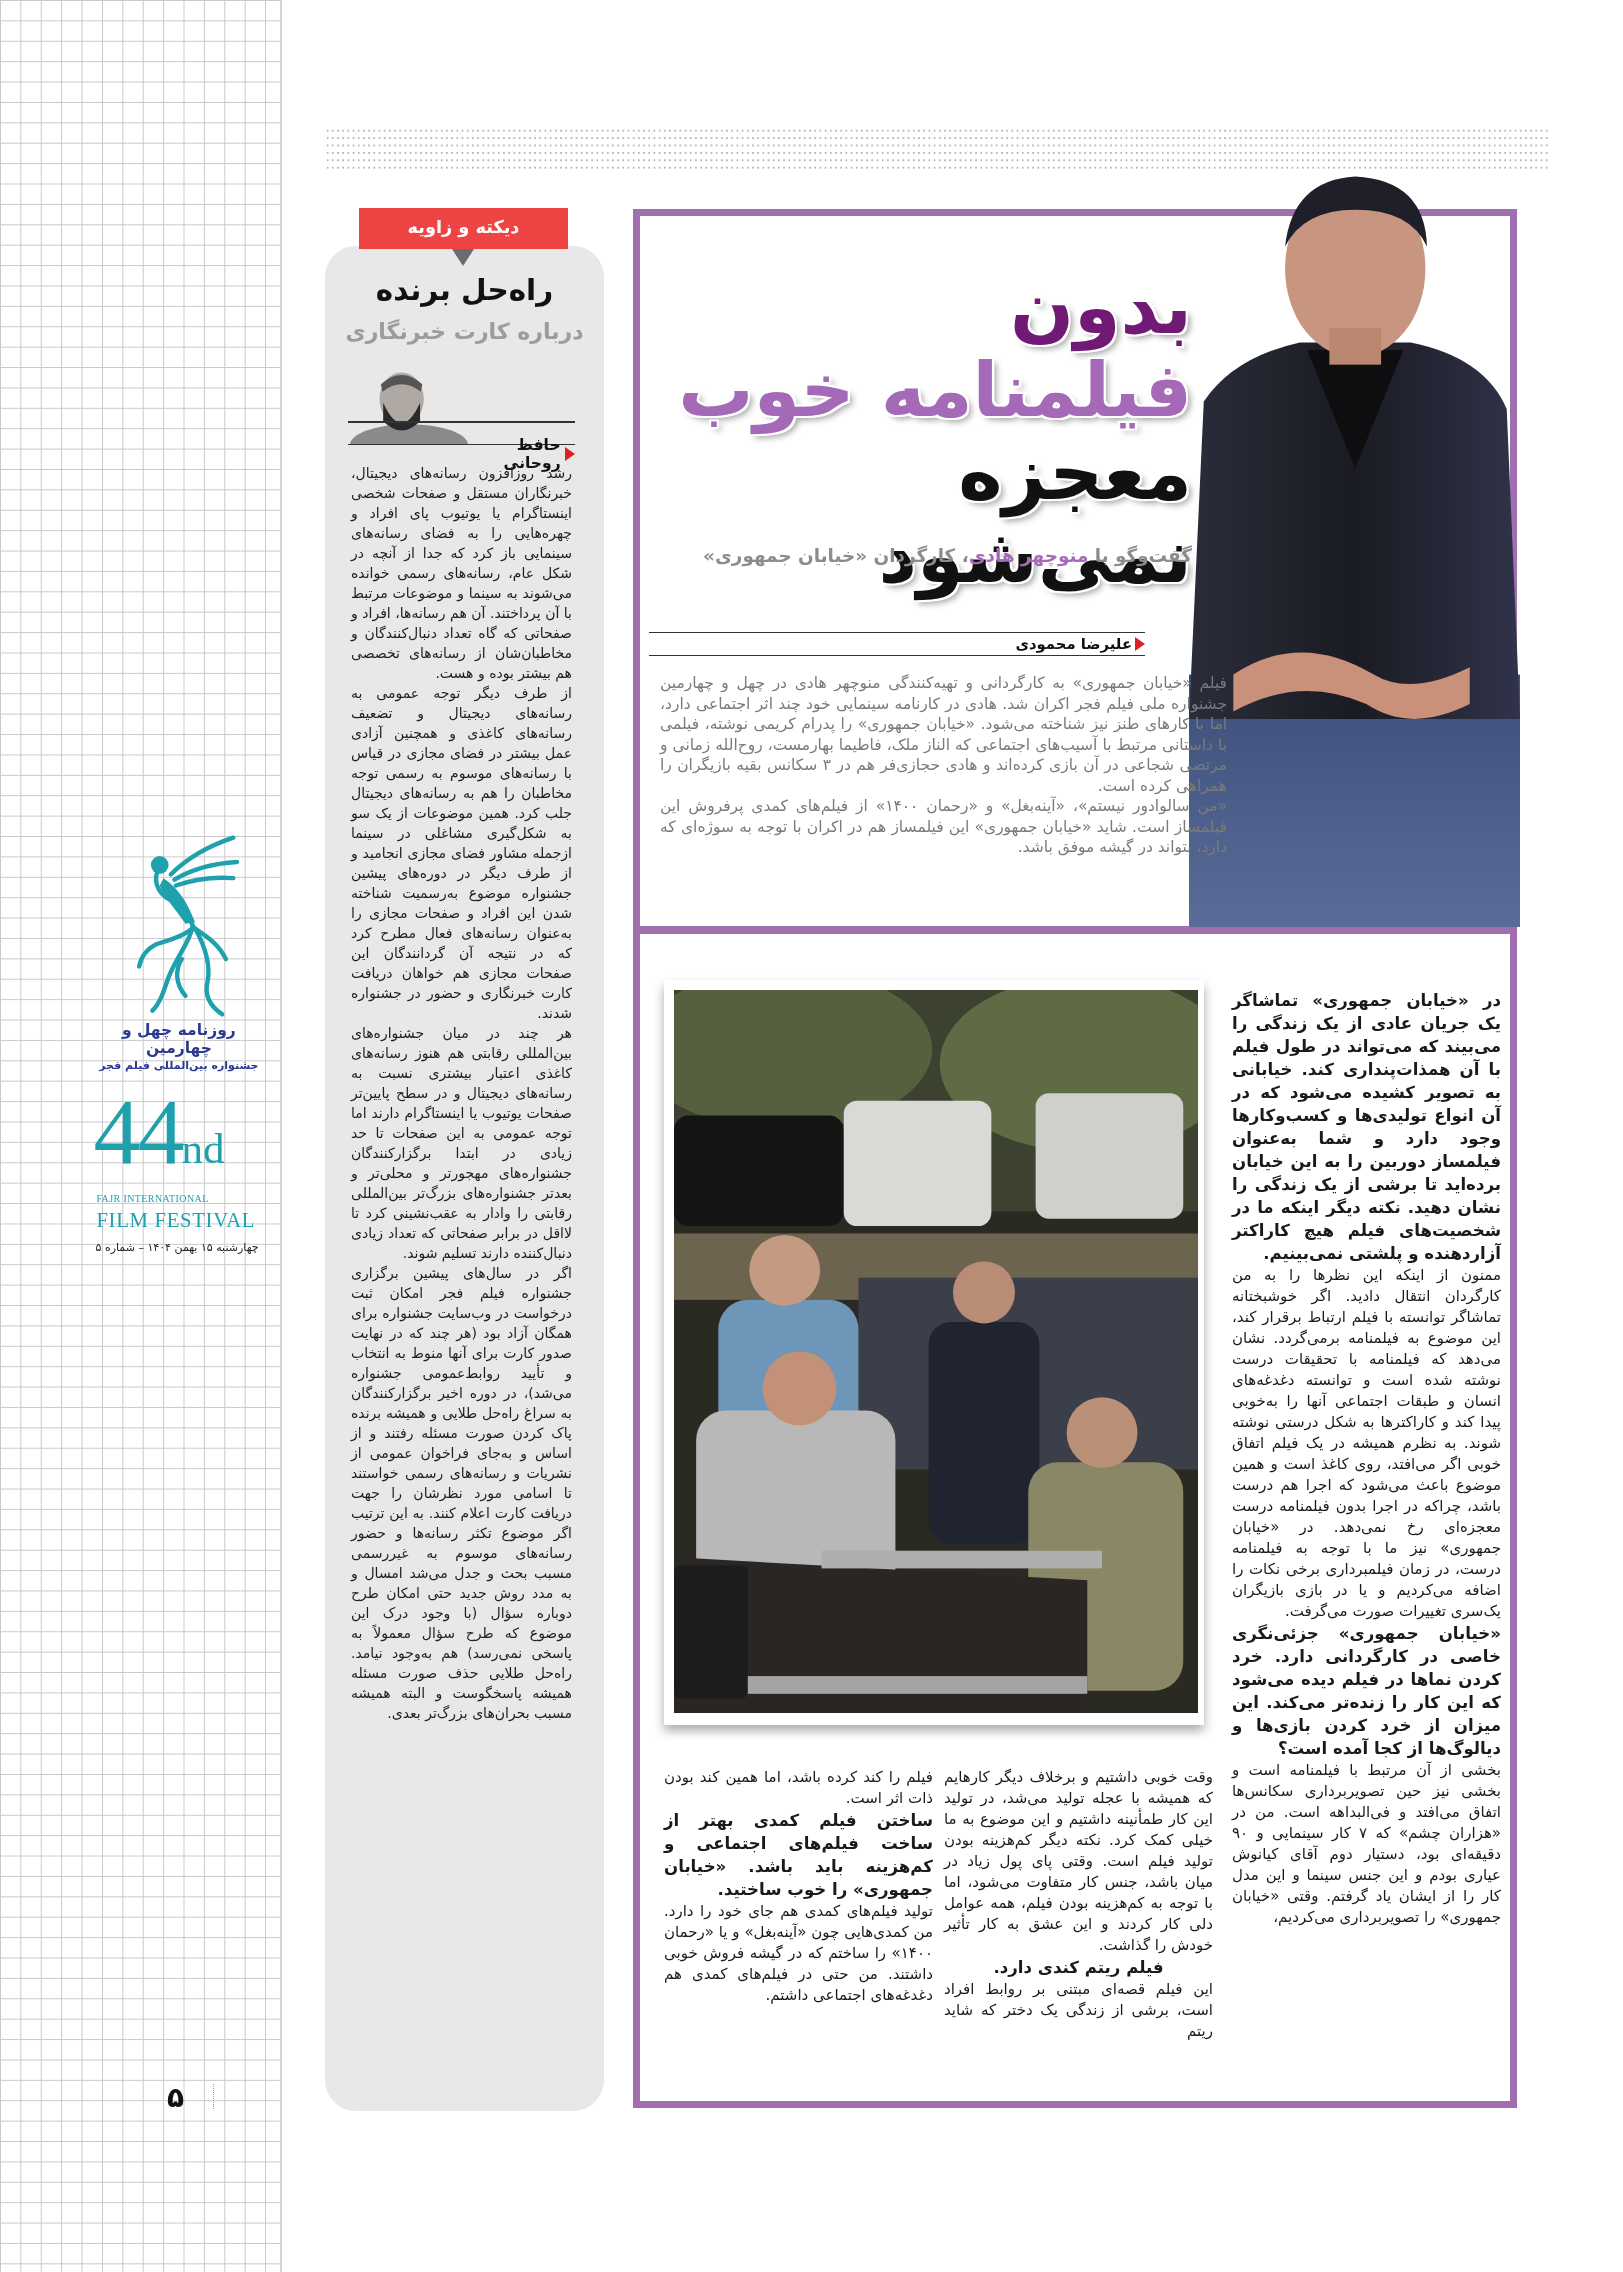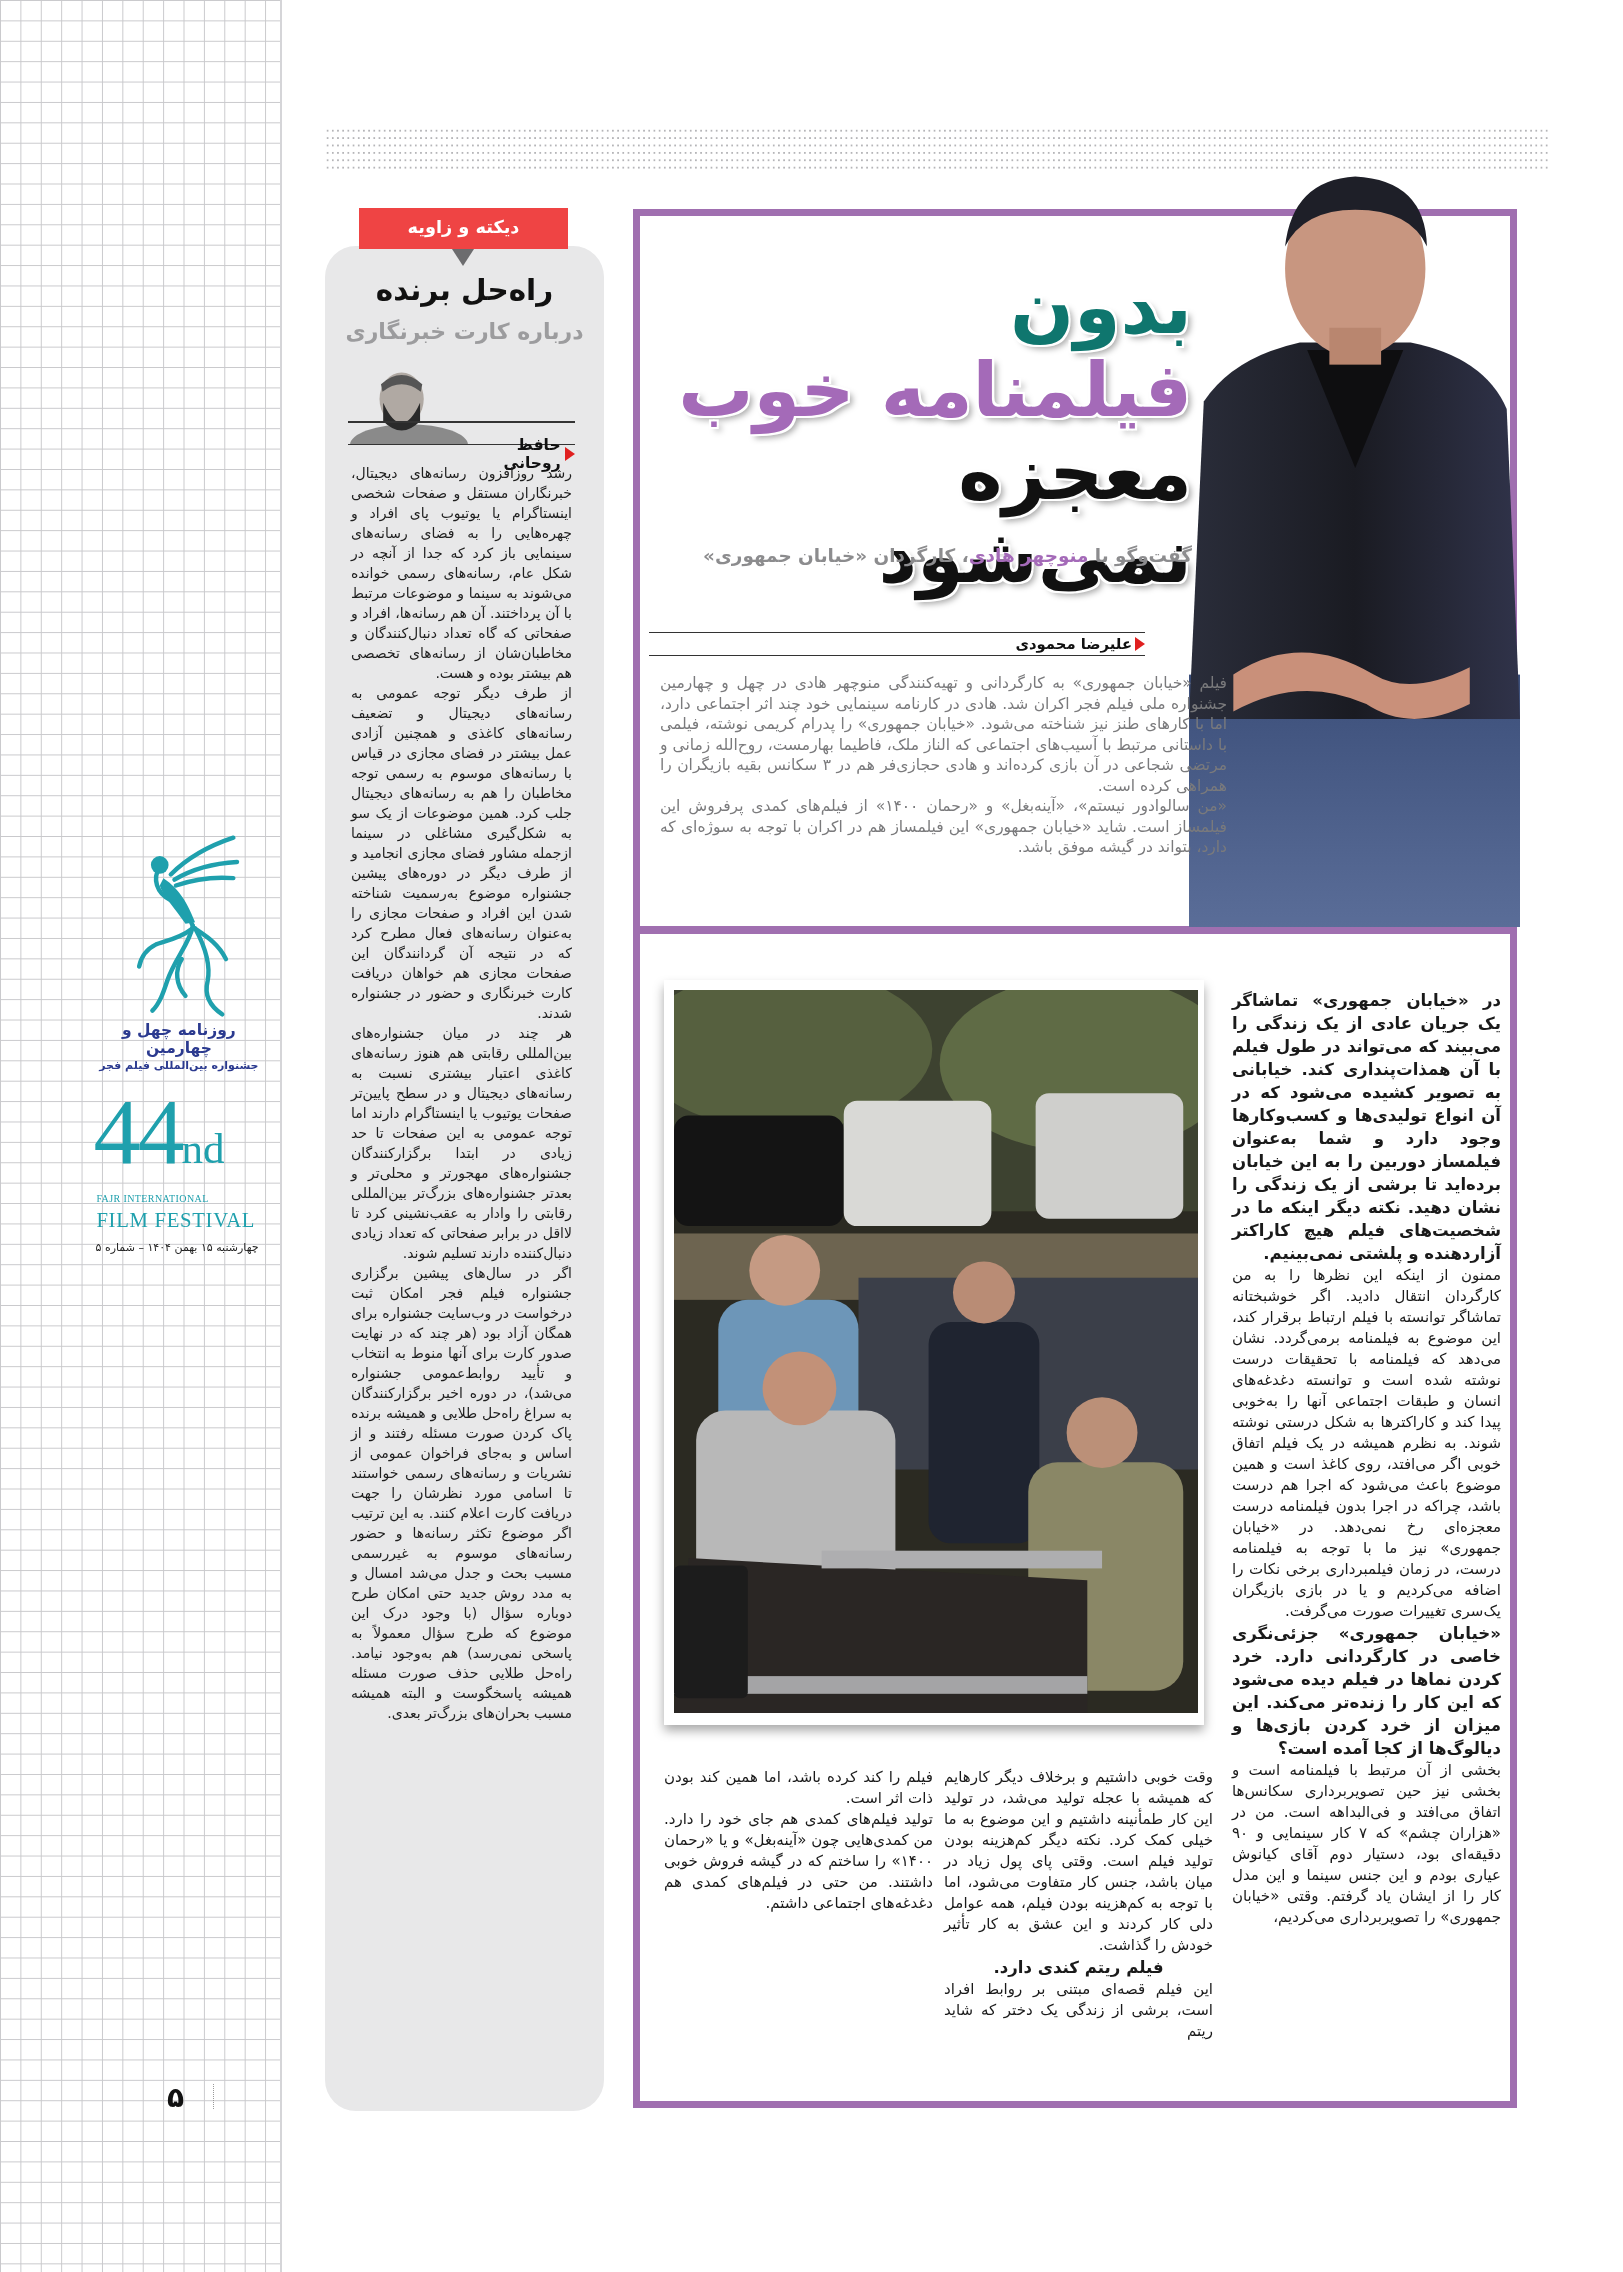--- a/index.html
+++ b/index.html
@@ -38,21 +38,21 @@
   .side-byline{position:absolute;left:457px;top:436px;width:118px;direction:rtl;font-size:15.5px;font-weight:bold;color:#111;text-align:right;display:flex;align-items:center;gap:4.4px;justify-content:flex-start;}
   .tri-red{width:0;height:0;border-top:7.4px solid transparent;border-bottom:7.4px solid transparent;border-left:10.3px solid #e02020;display:inline-block;}
   .side-body{position:absolute;left:351px;top:463px;width:221px;direction:rtl;text-align:justify;font-size:14px;line-height:20px;color:#1e1e1e;}
   .side-body p{margin:0;text-indent:0;}
 
   
   .feature{position:absolute;left:633px;top:209px;width:884px;height:1899px;border:7.4px solid #a06fb0;box-sizing:border-box;background:#fff;}
   .feature-divider{position:absolute;left:633px;top:926px;width:884px;height:8px;background:#a06fb0;}
   .headline{position:absolute;left:642px;top:266px;width:550px;direction:rtl;text-align:right;font-family:"DejaVu Sans",sans-serif;font-weight:bold;}
   .hl{display:block;line-height:83px;paint-order:stroke fill;-webkit-text-stroke:0;text-shadow:2.2px 2.2px 0 #fff,-2.2px -2.2px 0 #fff,2.2px -2.2px 0 #fff,-2.2px 2.2px 0 #fff,4.4px 4.4px 5.9px rgba(0,0,0,0.35);}
-  .hl1{font-size:75px;color:#0f766e;}
+  .hl1{font-size:75px;color:#701a75;}
   .hl2{font-size:75px;color:#a46ab8;}
   .hl3{font-size:75px;color:#111;}
   .subhead{position:absolute;left:664px;top:545px;width:528px;direction:rtl;text-align:right;font-size:18.4px;font-weight:bold;color:#8c8c8e;}
   .subhead .accent{color:#a46ab8;}
   .hero{position:absolute;left:1189px;top:158px;width:331px;height:769px;}
   .byline-line{position:absolute;left:649px;top:632px;width:496px;height:0.7px;background:#333;}
   .byline-line2{position:absolute;left:649px;top:655px;width:496px;height:0.7px;background:#333;}
   .byline{position:absolute;left:959px;top:635px;width:186px;direction:rtl;text-align:right;font-size:14.8px;font-weight:bold;color:#111;display:flex;align-items:center;gap:3px;}
   .intro{position:absolute;left:660px;top:673px;width:567px;direction:rtl;text-align:justify;font-size:15.5px;line-height:20.5px;color:#7a7a7c;}
   .intro p{margin:0;}
@@ -200,15 +200,16 @@
   <p class="q">«خیابان جمهوری» جزئی‌نگری خاصی در کارگردانی دارد. خرد کردن نماها در فیلم دیده می‌شود که این کار را زنده‌تر می‌کند. این میزان از خرد کردن بازی‌ها و دیالوگ‌ها از کجا آمده است؟</p>
   <p>بخشی از آن مرتبط با فیلمنامه است و بخشی نیز حین تصویربرداری سکانس‌ها اتفاق می‌افتد و فی‌البداهه است. من در «هزاران چشم» که ۷ کار سینمایی و ۹۰ دقیقه‌ای بود، دستیار دوم آقای کیانوش عیاری بودم و این جنس سینما و این مدل کار را از ایشان یاد گرفتم. وقتی «خیابان جمهوری» را تصویربرداری می‌کردیم،</p>
 </div>
 <div class="col col-m">
   <p>وقت خوبی داشتیم و برخلاف دیگر کارهایم که همیشه با عجله تولید می‌شد، در تولید این کار طمأنینه داشتیم و این موضوع به ما خیلی کمک کرد. نکته دیگر کم‌هزینه بودن تولید فیلم است. وقتی پای پول زیاد در میان باشد، جنس کار متفاوت می‌شود، اما با توجه به کم‌هزینه بودن فیلم، همه عوامل دلی کار کردند و این عشق به کار تأثیر خودش را گذاشت.</p>
   <p class="q" style="text-align:center">فیلم ریتم کندی دارد.</p>
   <p>این فیلم قصه‌ای مبتنی بر روابط افراد است، برشی از زندگی یک دختر که شاید ریتم</p>
 </div>
 <div class="col col-l">
   <p>فیلم را کند کرده باشد، اما همین کند بودن ذات اثر است.</p>
+  <p class="q">ساختن فیلم کمدی بهتر از ساخت فیلم‌های اجتماعی و کم‌هزینه باید باشد. «خیابان جمهوری» را خوب ساختید.</p>
   <p>تولید فیلم‌های کمدی هم جای خود را دارد. من کمدی‌هایی چون «آینه‌بغل» و یا «رحمان ۱۴۰۰» را ساختم که در گیشه فروش خوبی داشتند. من حتی در فیلم‌های کمدی هم دغدغه‌های اجتماعی داشتم.</p>
 </div>
 
 
 </body></html>

